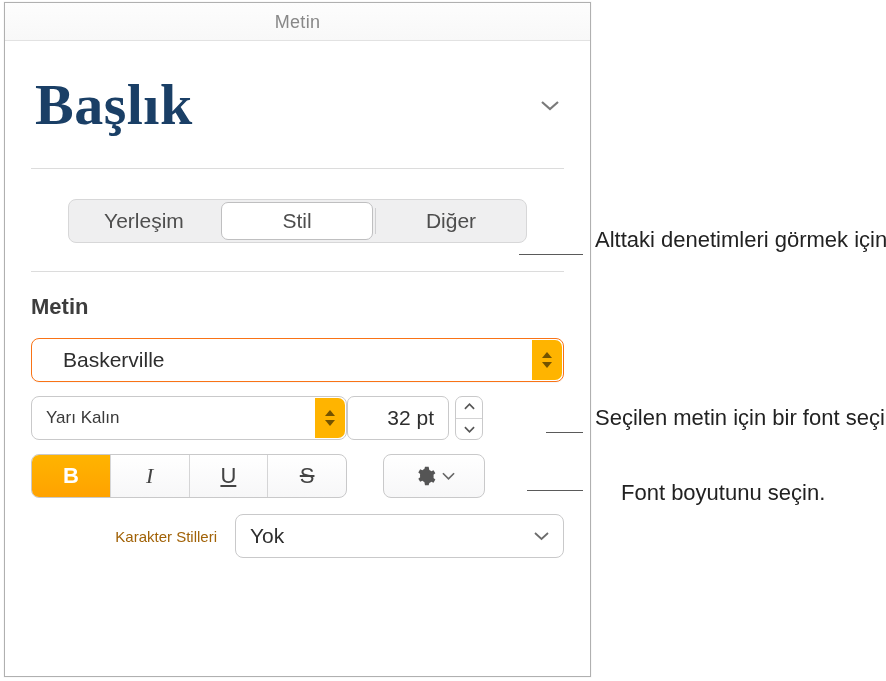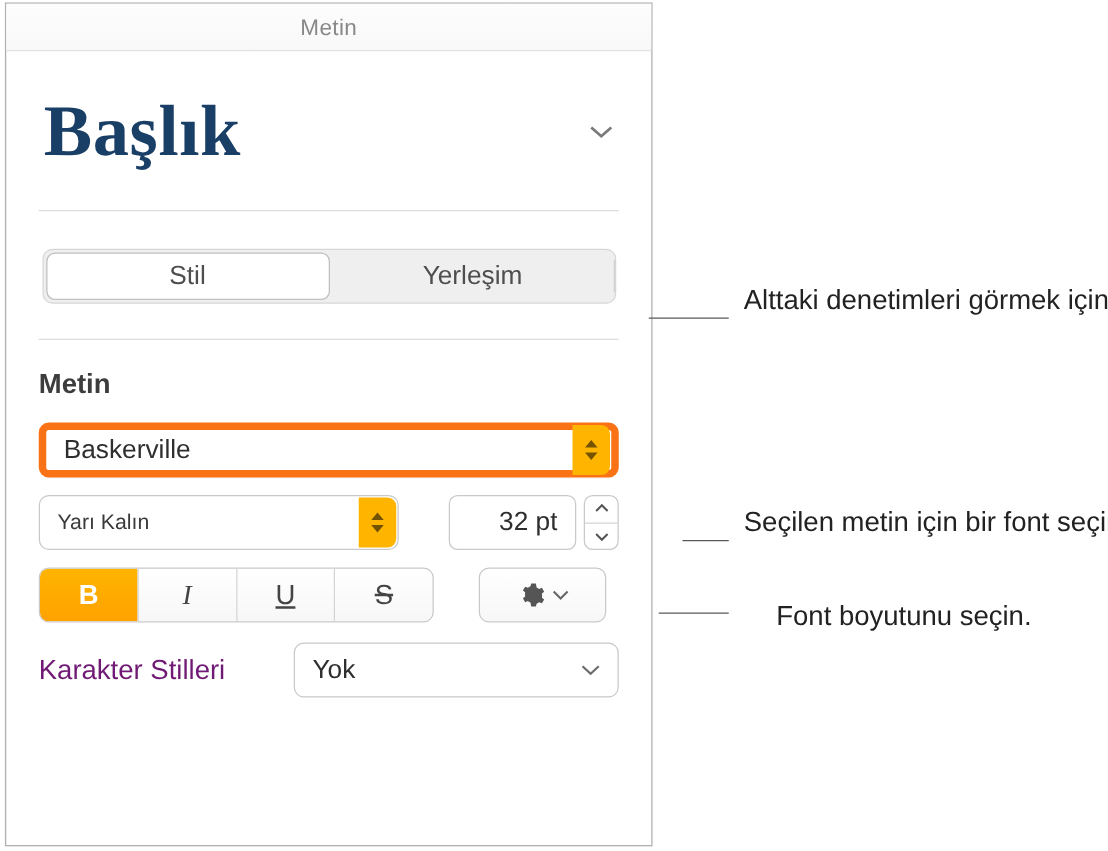--- a/index.html
+++ b/index.html
@@ -9,21 +9,21 @@
       color: #3a3a3a;
       background: #fff;
       width: 886px;
       height: 681px;
       position: relative;
     }
     .panel {
       position: absolute;
       left: 4px;
       top: 2px;
-      width: 518px;
+      width: 587px;
       height: 675px;
       background: #fff;
       border: 1px solid #b0b0b0;
       box-shadow: 0 0 0 0.5px rgba(0,0,0,0.05);
     }
     .titlebar {
       height: 38px;
       line-height: 38px;
       text-align: center;
       color: #888;
@@ -82,24 +82,24 @@
     .section-label {
       margin-top: 22px;
       font-size: 22px;
       font-weight: 600;
       color: #3d3d3d;
     }
     .font-family {
       margin-top: 18px;
       display:flex;
       align-items:center;
-      border: 6px solid #f97316;
+      border: 1px solid #f97316;
       border-radius: 8px;
       height: 44px;
-      padding-left: 14px;
+      padding-left: 31px;
       justify-content: space-between;
       box-shadow: 0 1px 0 rgba(0,0,0,0.03);
     }
     .font-family-text { font-size: 21px; color:#2e2e2e; }
     .stepper-end {
       width: 30px;
       height: 40px;
       background: #ffb400;
       border-radius: 0 7px 7px 0;
       margin-right: 1px;
@@ -139,21 +139,20 @@
     .size-field {
       border:1px solid #c9c9ca;
       border-radius: 7px;
       height:44px;
       width: 102px;
       text-align:right;
       padding: 0 14px 0 8px;
       font-size: 21px;
       color:#2e2e2e;
       background:#fff;
-      margin-left:40px;
     }
     .stepper {
       display:flex;
       flex-direction:column;
       border:1px solid #c9c9ca;
       border-radius: 7px;
       overflow:hidden;
       width:28px; height:44px;
       background:#fff;
     }
@@ -210,23 +209,24 @@
     }
     .gear-btn svg.gear{ width:22px; height:22px; color:#555; }
     .gear-btn svg.chev{ width:13px; height:9px; color:#666; }
     .row4 {
       display:flex;
       align-items:center;
       margin-top: 16px;
       gap: 18px;
     }
     .char-label {
-      font-size: 22px;
-      color:#701a75;
+      font-size: 15px;
+      color:#a16207;
       width: 186px;
+      text-align: right;
     }
     .char-select {
       display:flex;
       align-items:center;
       justify-content:space-between;
       border:1px solid #c9c9ca;
       border-radius:8px;
       height:44px;
       flex:1;
       padding: 0 14px;
@@ -260,23 +260,24 @@
     <div class="style-row">
       <div class="style-name">Başlık</div>
       <div class="chevron-v">
         <svg viewBox="0 0 20 14">
             <polyline points="2,4 10,11 18,4" fill="none" stroke="currentColor" stroke-width="2.2"></polyline>
           </svg>
       </div>
     </div>
 
     <div class="segmented">
+      <div class="seg">Yerleşim</div>
       <div class="seg active">Stil</div>
-      <div class="seg">Yerleşim</div>
       <div class="seg-div"></div>
+      <div class="seg">Diğer</div>
     </div>
 
     <div class="divider2"></div>
 
     <div class="section-label">Metin</div>
 
     <div class="font-family">
       <span class="font-family-text">Baskerville</span>
       <div class="stepper-end">
         <div class="tri-up"></div>

